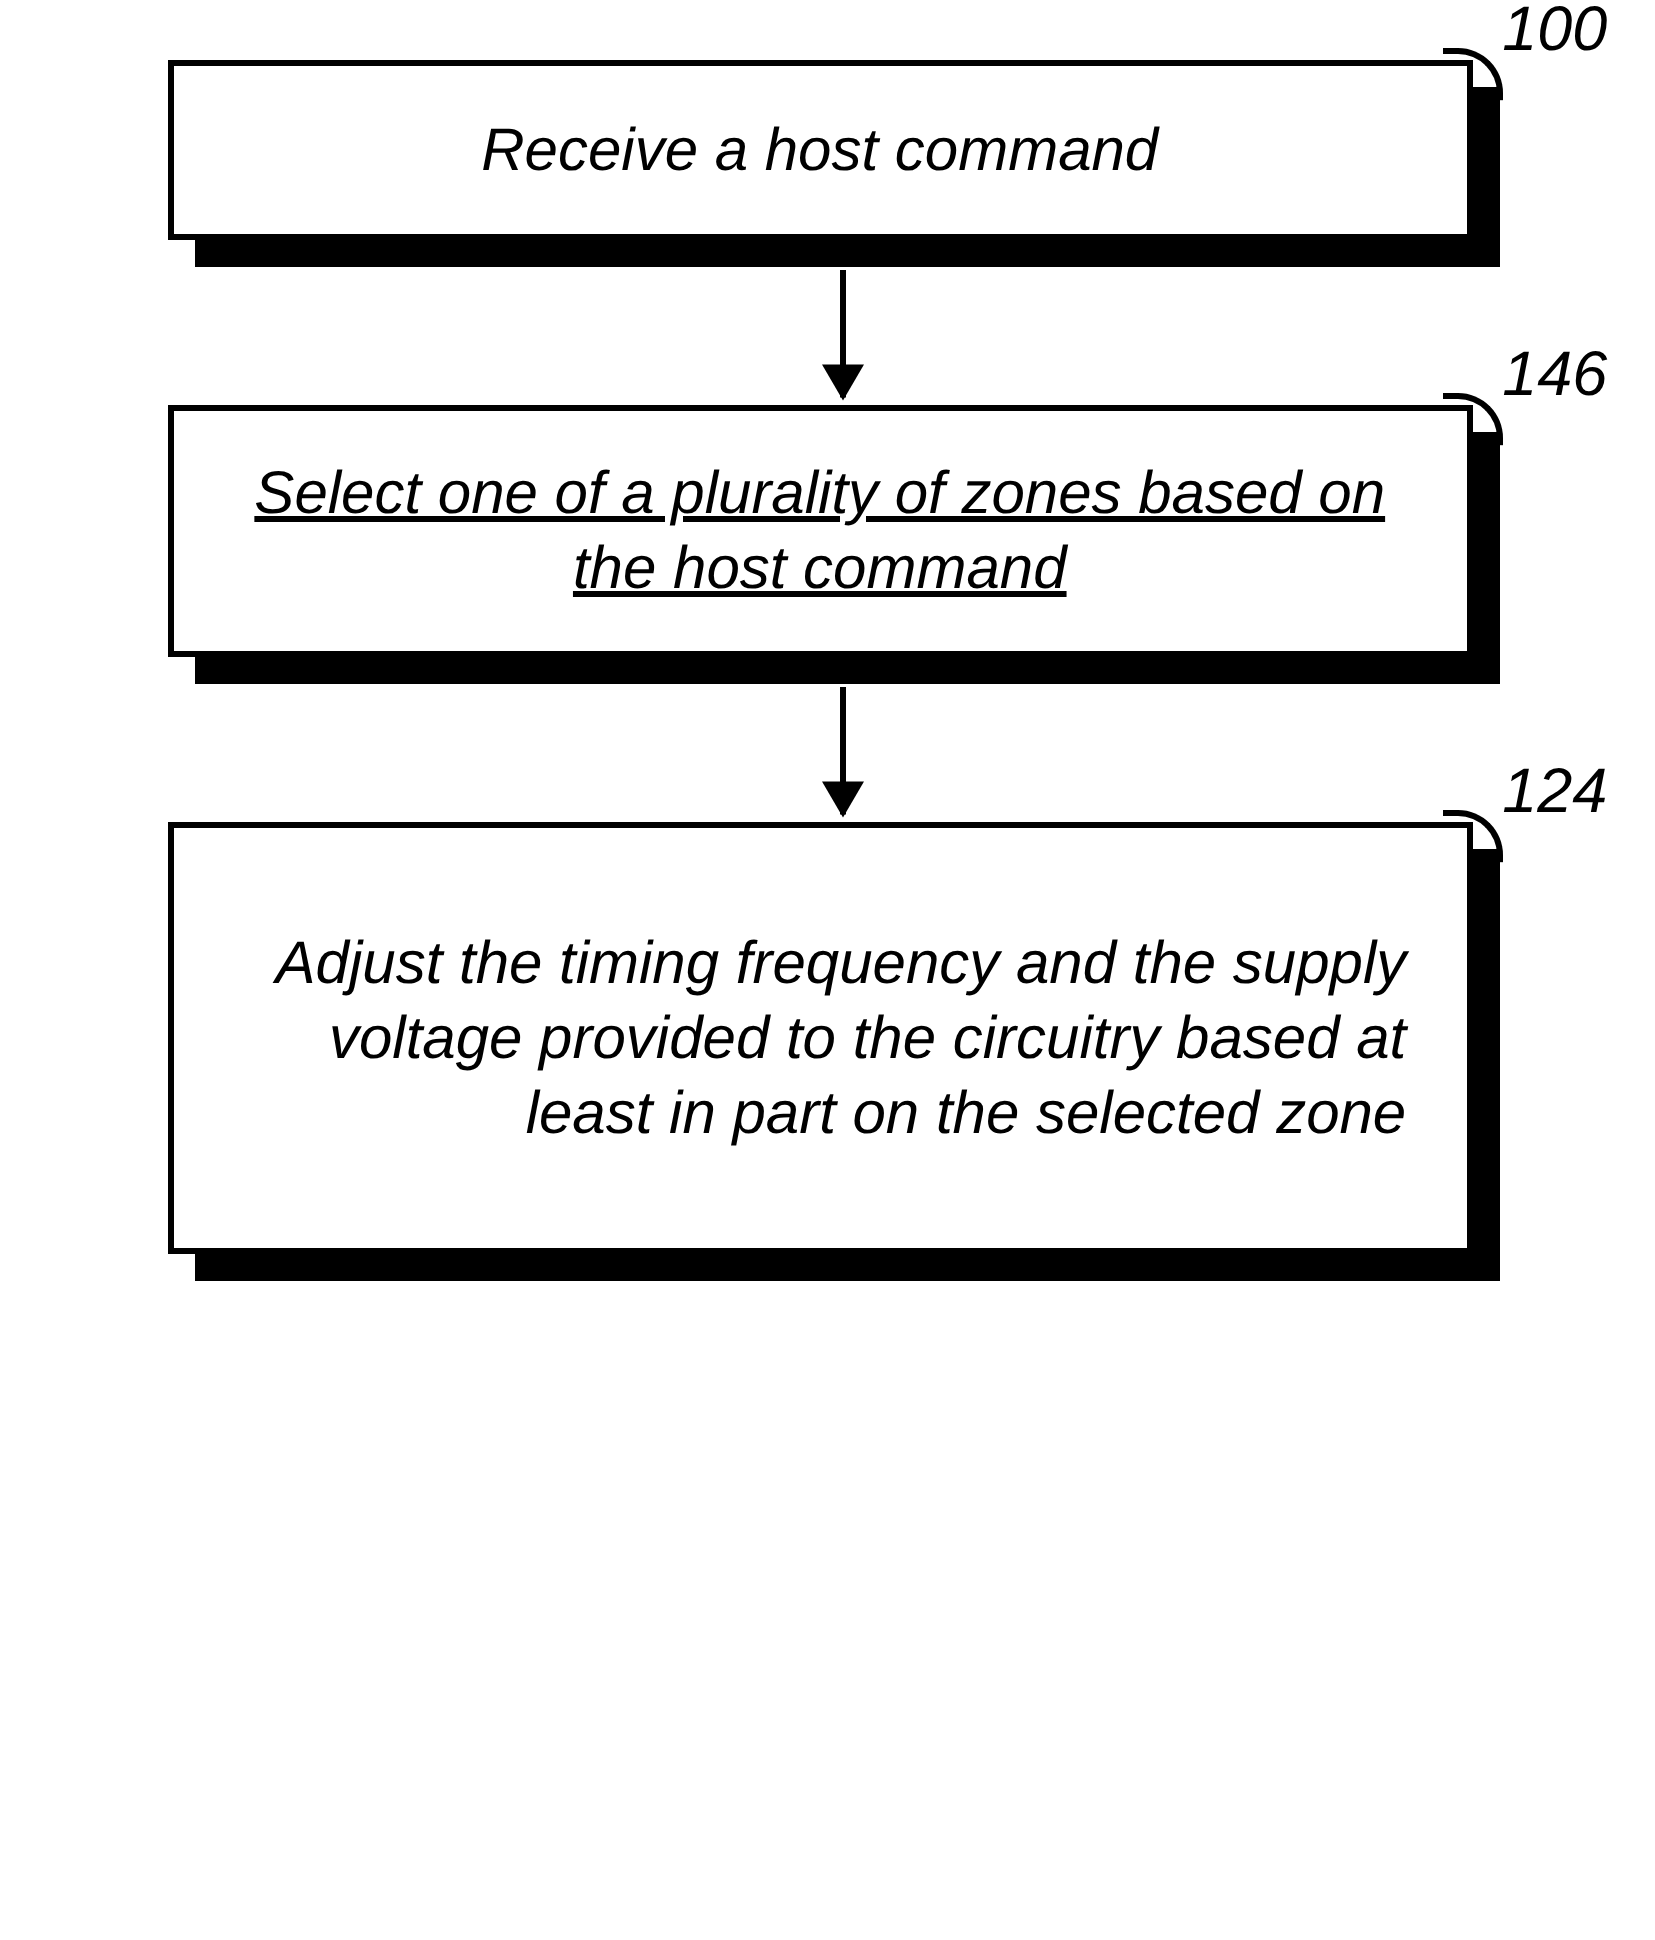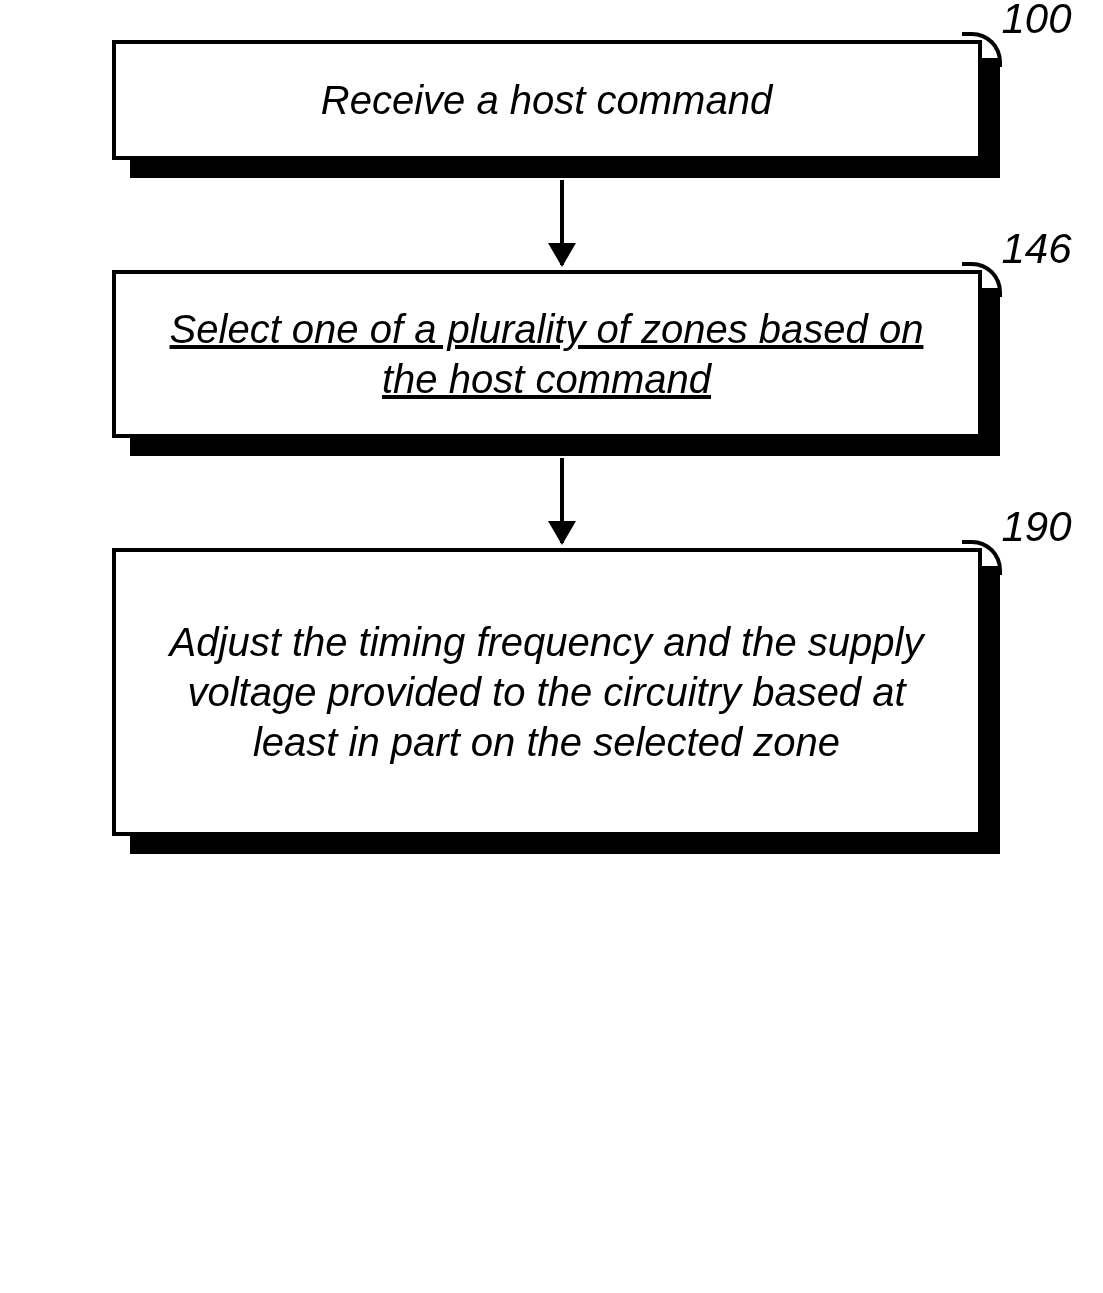--- a/index.html
+++ b/index.html
@@ -87,21 +87,21 @@
       left: 50%;
       transform: translateX(-50%);
       width: 0;
       height: 0;
       border-left: 14px solid transparent;
       border-right: 14px solid transparent;
       border-top: 24px solid black;
     }
     .h-100 { height: 120px; }
     .h-160 { height: 168px; text-decoration: underline; }
-    .h-280 { height: 288px; }
+    .h-280 { height: 288px; text-align: right; }
     .sh-100 { height: 120px; }
     .sh-160 { height: 168px; }
     .sh-280 { height: 288px; }
   </style>
 </head>
 <body>
 
 <div class="flowchart">
 
   <div class="step-container">
@@ -120,21 +120,21 @@
     <div class="label-callout"></div>
     <div class="step-box">
       <div class="step-shadow sh-160"></div>
       <div class="step-content h-160">Select one of a plurality of zones based on the host command</div>
     </div>
   </div>
 
   <div class="arrow"></div>
 
   <div class="step-container">
-    <div class="step-label">190</div>
+    <div class="step-label">124</div>
     <div class="label-callout"></div>
     <div class="step-box">
       <div class="step-shadow sh-280"></div>
       <div class="step-content h-280">Adjust the timing frequency and the supply voltage provided to the circuitry based at least in part on the selected zone</div>
     </div>
   </div>
 
 </div>
 
 </body></html>

